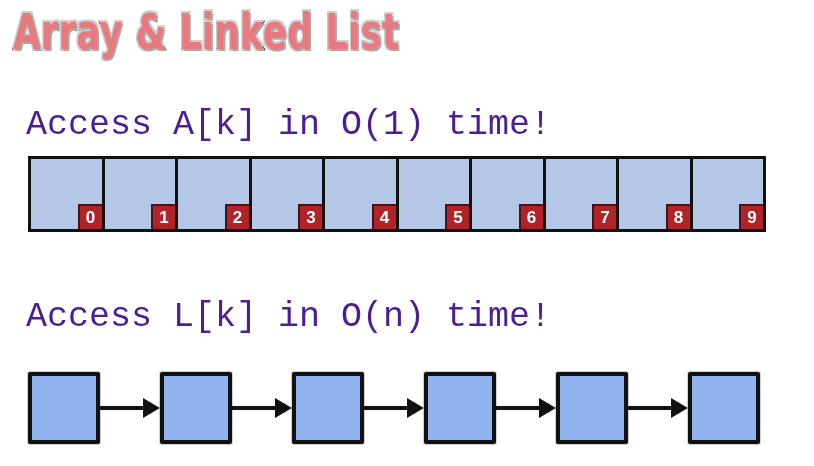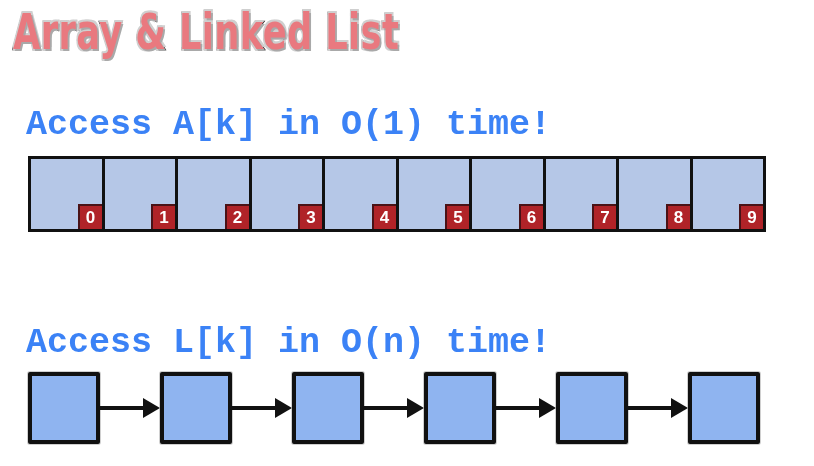--- a/index.html
+++ b/index.html
@@ -29,28 +29,28 @@
       -1.5px 2.5px 0 #cfcfcf;
     transform:scale(0.72, 1.02);
     transform-origin:0 0;
     letter-spacing:0.5px;
   }
 
   
   .caption {
     position:absolute; left:26px;
     font-family:"Liberation Mono", "DejaVu Sans Mono", monospace;
-    font-weight:bold;
+    font-weight:normal;
     font-size:35px;
     line-height:40px;
-    color:#3b82f6;
+    color:#4c1d95;
     white-space:nowrap;
   }
   .caption-array { top:105px; }
-  .caption-list  { top:323px; }
+  .caption-list  { top:297px; }
 
   
   .array-row {
     position:absolute; left:28px; top:156px;
     width:738px; height:76px;
     box-sizing:border-box;
     border:3px solid var(--line_black);
     display:flex;
     background:var(--array_cell_fill);
   }

